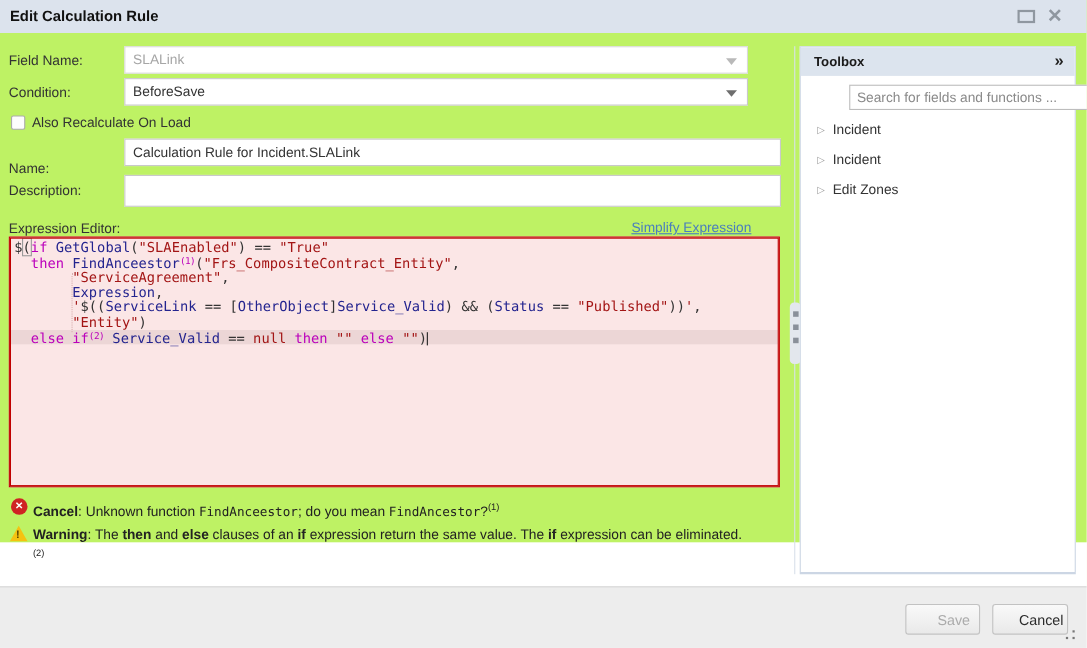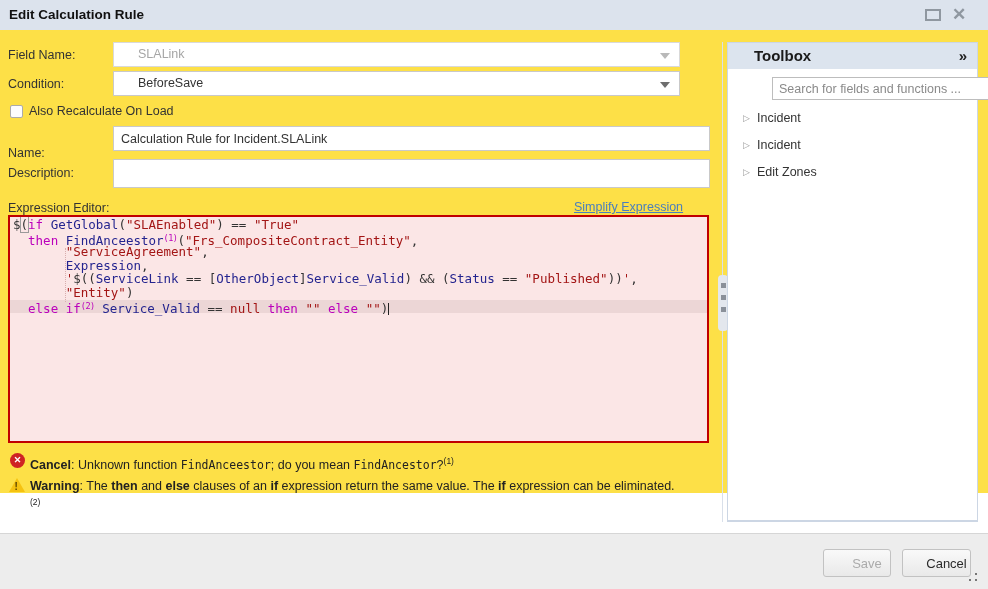--- a/index.html
+++ b/index.html
@@ -1,27 +1,27 @@
 <!DOCTYPE html>
 <html><head>
 <meta charset="utf-8">
 <style>
   * { margin:0; padding:0; box-sizing:border-box; }
   html,body { width:988px; height:589px; background:#fff; font-family:"Liberation Sans",sans-serif; overflow:hidden; }
-  .dialog { position:relative; width:988px; height:493px; background:#fde047; }
+  .dialog { position:relative; width:988px; height:493px; background:#bef264; }
 
   
   .titlebar { position:absolute; left:0; top:0; width:988px; height:30px; background:#dce3ed; }
   .titlebar .title { position:absolute; left:9px; top:0; line-height:30px; font-size:13.5px; font-weight:bold; color:#111; }
   .win-max { position:absolute; left:925px; top:9px; width:16px; height:12px; border:2px solid #8f97a0; background:#dce3ed; }
   .win-close { position:absolute; left:948px; top:4px; width:22px; height:22px; color:#8f97a0; font-size:17px; font-weight:bold; line-height:22px; text-align:center; }
 
   
   .flabel { position:absolute; left:8px; font-size:12.5px; color:#333; }
-  .selbox { position:absolute; left:113px; width:567px; height:25px; background:#fff; border:1px solid #c9c9c9; font-size:12.5px; line-height:23px; padding-left:24px; color:#333; }
+  .selbox { position:absolute; left:113px; width:567px; height:25px; background:#fff; border:1px solid #c9c9c9; font-size:12.5px; line-height:23px; padding-left:7px; color:#333; }
   .selbox.disabled { border-color:#d9d9d9; color:#a6a6a6; }
   .selbox .arrow { position:absolute; right:9px; top:10px; width:0; height:0; border-left:5px solid transparent; border-right:5px solid transparent; border-top:6px solid #6e6e6e; }
   .selbox.disabled .arrow { border-top-color:#b9b9b9; }
   .txt { position:absolute; left:113px; width:597px; height:25px; border:1px solid #c9c9c9; font-size:12.5px; padding:0 7px; color:#333; font-family:"Liberation Sans",sans-serif; outline:none; background:#fff; }
   .cbx { position:absolute; left:10px; top:105px; width:13px; height:13px; border:1px solid #ababab; background:#fdfdfd; border-radius:2px; }
   .cbx-label { position:absolute; left:29px; top:104px; font-size:12.5px; color:#333; }
   .link { position:absolute; top:200px; left:574px; width:116px; font-size:12.5px; color:#4a7fbd; text-decoration:underline; cursor:pointer; }
 
   
   .editor { position:absolute; left:8px; top:215px; width:701px; height:228px; background:#fbe6e6; border:1px solid #c00000; outline:1px solid #c00000; outline-offset:-2px; font-family:"DejaVu Sans Mono",monospace; font-size:12.5px; line-height:13.6px; color:#333; padding:2px 0; overflow:hidden; }
@@ -49,21 +49,21 @@
 
   
   .split-line { position:absolute; left:722px; top:42px; width:1px; height:480px; background:#d9e0ea; }
   .split-grip { position:absolute; left:718px; top:275px; width:10px; height:56px; background:#e3e7ed; border-radius:4px; }
   .split-grip i { position:absolute; left:2.5px; width:5px; height:5px; background:#8a9099; }
   .split-grip i:nth-child(1){ top:8px; } .split-grip i:nth-child(2){ top:20px; } .split-grip i:nth-child(3){ top:32px; }
 
   
   .toolbox { position:absolute; left:727px; top:42px; width:251px; height:480px; background:#fff; border:1px solid #ccd6e4; border-bottom:2px solid #ccd6e4; }
   .tb-header { position:absolute; left:0; top:0; right:0; height:26px; background:#dce4ee; }
-  .tb-title { position:absolute; left:26px; top:0; line-height:26px; font-size:15px; font-weight:bold; color:#1a1a1a; }
+  .tb-title { position:absolute; left:12px; top:0; line-height:26px; font-size:12px; font-weight:bold; color:#1a1a1a; }
   .tb-collapse { position:absolute; right:10px; top:0; line-height:25px; font-size:15px; font-weight:bold; color:#222; cursor:pointer; }
   .tb-search { position:absolute; left:9px; top:34px; width:230px; height:23px; border:1px solid #bdbdbd; font-size:12.5px; padding:0 6px; color:#333; font-family:"Liberation Sans",sans-serif; outline:none;margin-left:35px; }
   .tb-search::placeholder { color:#8a8a8a; opacity:1; }
   .tree { position:absolute; left:0; top:62px; right:0; }
   .tree-item { position:relative; height:27px; line-height:27px; font-size:12.5px; color:#333; padding-left:29px; cursor:pointer; }
   .tree-arrow { position:absolute; left:15px; top:0; font-size:9px; color:#999; }
 
   
   .footer { position:absolute; left:0; top:533px; width:988px; height:56px; background:#ededed; border-top:1px solid #d6d6d6; }
   .btn { position:absolute; top:15px; height:28px; background:linear-gradient(#f9f9f9,#e9e9e9); border:1px solid #c2c2c2; border-radius:3px; font-size:13px; font-family:"Liberation Sans",sans-serif; cursor:pointer;padding-left:20px; }

